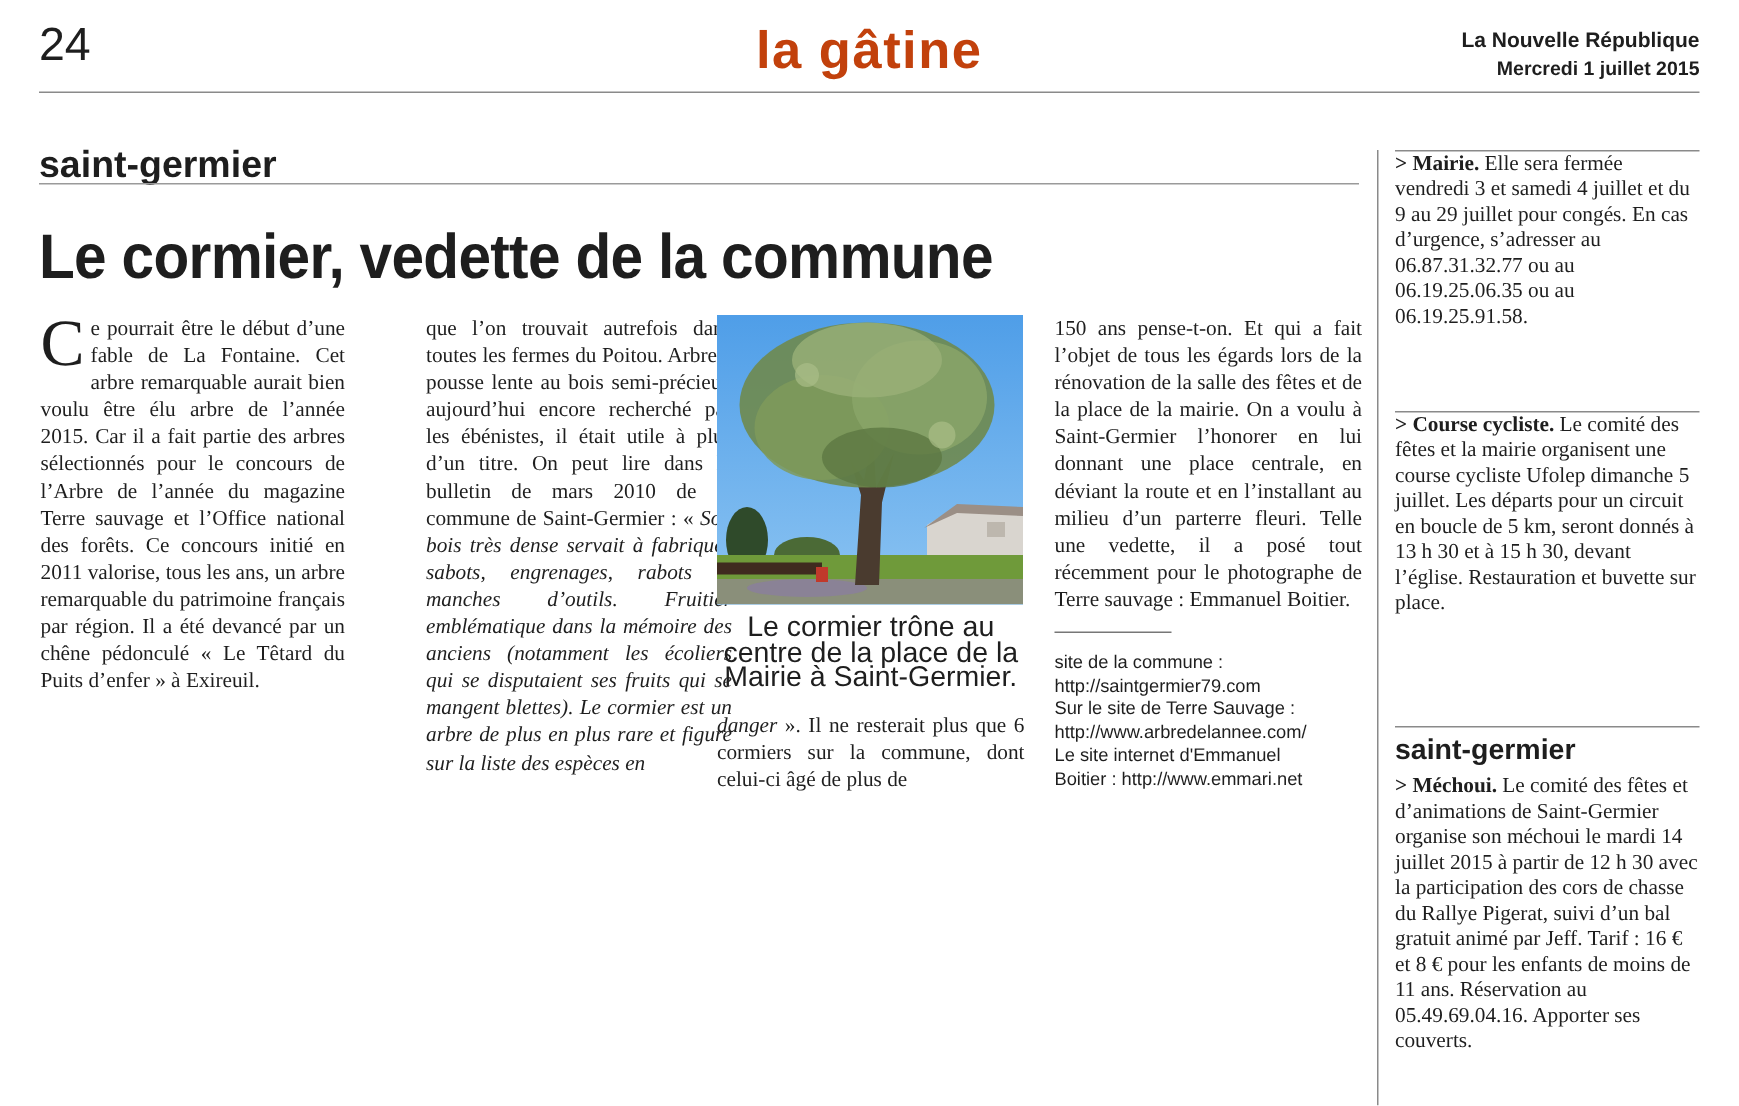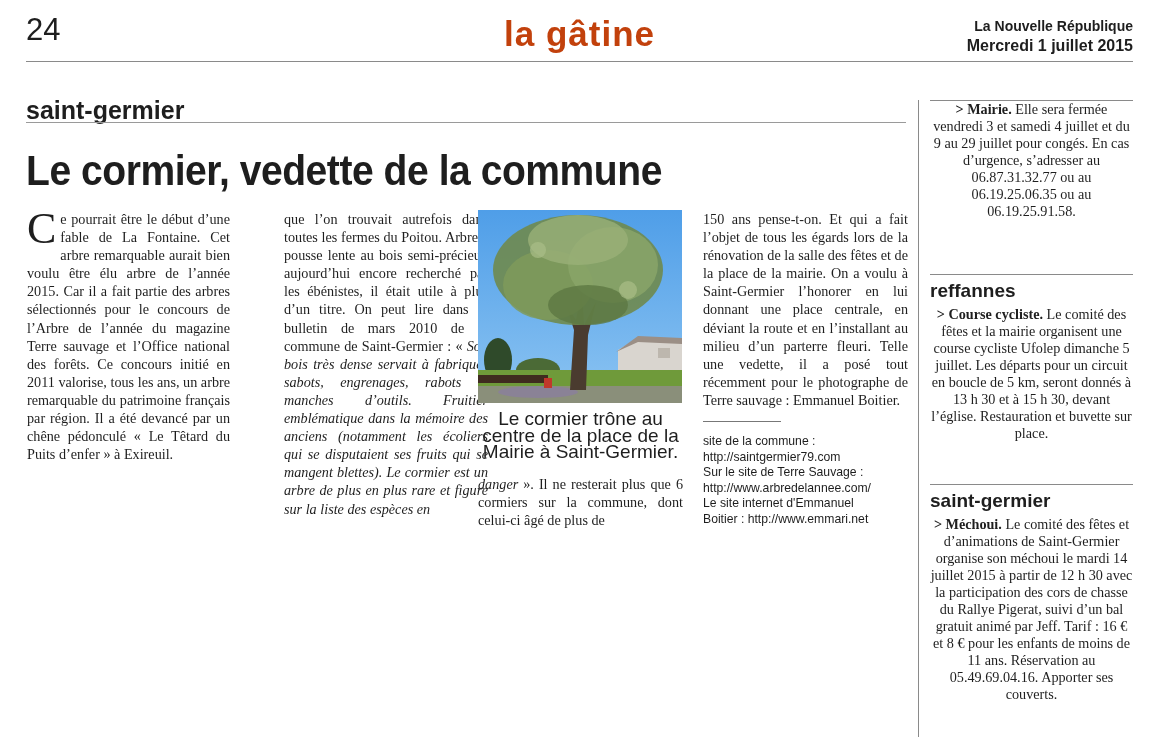--- a/index.html
+++ b/index.html
@@ -3,21 +3,21 @@
 <meta charset="utf-8">
 <style>
   html, body { margin:0; padding:0; background:#ffffff; }
   body { width:1159px; height:737px; position:relative; overflow:hidden; color:#1e1e1e; }
   .sans { font-family:"Liberation Sans", "DejaVu Sans", sans-serif; }
   .serif { font-family:"Liberation Serif", "DejaVu Serif", serif; }
 
   .page-num { position:absolute; left:26px; top:12px; font-size:31px; font-weight:normal; letter-spacing:0px; }
   .section-title { position:absolute; left:0; width:1159px; top:14px; text-align:center; font-size:35px; font-weight:bold; color:#c2410c; letter-spacing:1px; }
   .masthead { position:absolute; right:26px; top:17px; text-align:right; font-size:14px; font-weight:bold; line-height:19px; }
-  .masthead .date { font-size:16px;text-align:right; }
+  .masthead .date { font-size:13px;text-align:right; }
   .top-rule { position:absolute; left:26px; width:1107px; top:61px; height:1px; background:#8a8a8a; }
 
   .kicker { position:absolute; left:26px; top:96px; font-size:25px; font-weight:bold; }
   .kicker-rule { position:absolute; left:26px; width:880px; top:122px; height:1px; background:#9a9a9a; }
   .headline { position:absolute; left:26px; top:147px; font-size:42px; font-weight:bold; letter-spacing:-0.5px; transform:scaleX(0.93); transform-origin:left; white-space:nowrap; }
 
   .col { position:absolute; top:210px; font-size:14.2px; line-height:18.1px; text-align:justify; }
   .col p { margin:0; }
   .col1 { left:27px; width:203px; }
   .col2 { left:252px; width:204px;margin-left:32px; }
@@ -30,21 +30,21 @@
   .caption { font-size:19px; line-height:16.5px; margin:8px 0 8px 0; text-align:center; }
   .col3 .after { margin-top:14px; }
 
   .sep { width:78px; height:1px; background:#777; margin:12px 0 12px 0; }
   .links { font-size:12.2px; line-height:15.5px; text-align:left; }
 
   .vrule { position:absolute; left:918px; top:100px; width:1px; height:637px; background:#8a8a8a; }
   .side { position:absolute; left:930px; width:203px; }
   .side-rule { height:1px; background:#8a8a8a; }
   .side-title { font-size:19px; font-weight:bold; margin:5px 0 4px 0; }
-  .side-body { font-size:14.2px; line-height:17px; text-align:center; }
+  .side-body { font-size:14.2px; line-height:17px; text-align:left; }
   .side-body b { font-weight:bold; }
 </style>
 </head>
 <body>
 
 <div class="page-num sans">24</div>
 <div class="section-title sans">la gâtine</div>
 <div class="masthead sans">
   <div>La Nouvelle République</div>
   <div class="date">Mercredi 1 juillet 2015</div>
@@ -118,21 +118,20 @@
 
 <div class="vrule"></div>
 
 <div class="side" style="top:100px">
   <div class="side-rule"></div>
   <div class="side-body serif"><b>&gt; Mairie.</b><span> Elle sera fermée vendredi 3 et samedi 4 juillet et du 9 au 29 juillet pour congés. En cas d’urgence, s’adresser au 06.87.31.32.77 ou au 06.19.25.06.35 ou au 06.19.25.91.58.</span></div>
 </div>
 
 <div class="side" style="top:274px">
   <div class="side-rule"></div>
-  <div class="side-title sans">reffannes</div>
   <div class="side-body serif"><b>&gt; Course cycliste.</b><span> Le comité des fêtes et la mairie organisent une course cycliste Ufolep dimanche 5 juillet. Les départs pour un circuit en boucle de 5 km, seront donnés à 13 h 30 et à 15 h 30, devant l’église. Restauration et buvette sur place.</span></div>
 </div>
 
 <div class="side" style="top:484px">
   <div class="side-rule"></div>
   <div class="side-title sans">saint-germier</div>
   <div class="side-body serif"><b>&gt; Méchoui.</b><span> Le comité des fêtes et d’animations de Saint-Germier organise son méchoui le mardi 14 juillet 2015 à partir de 12 h 30 avec la participation des cors de chasse du Rallye Pigerat, suivi d’un bal gratuit animé par Jeff. Tarif : 16 € et 8 € pour les enfants de moins de 11 ans. Réservation au 05.49.69.04.16. Apporter ses couverts.</span></div>
 </div>
 
 </body></html>

